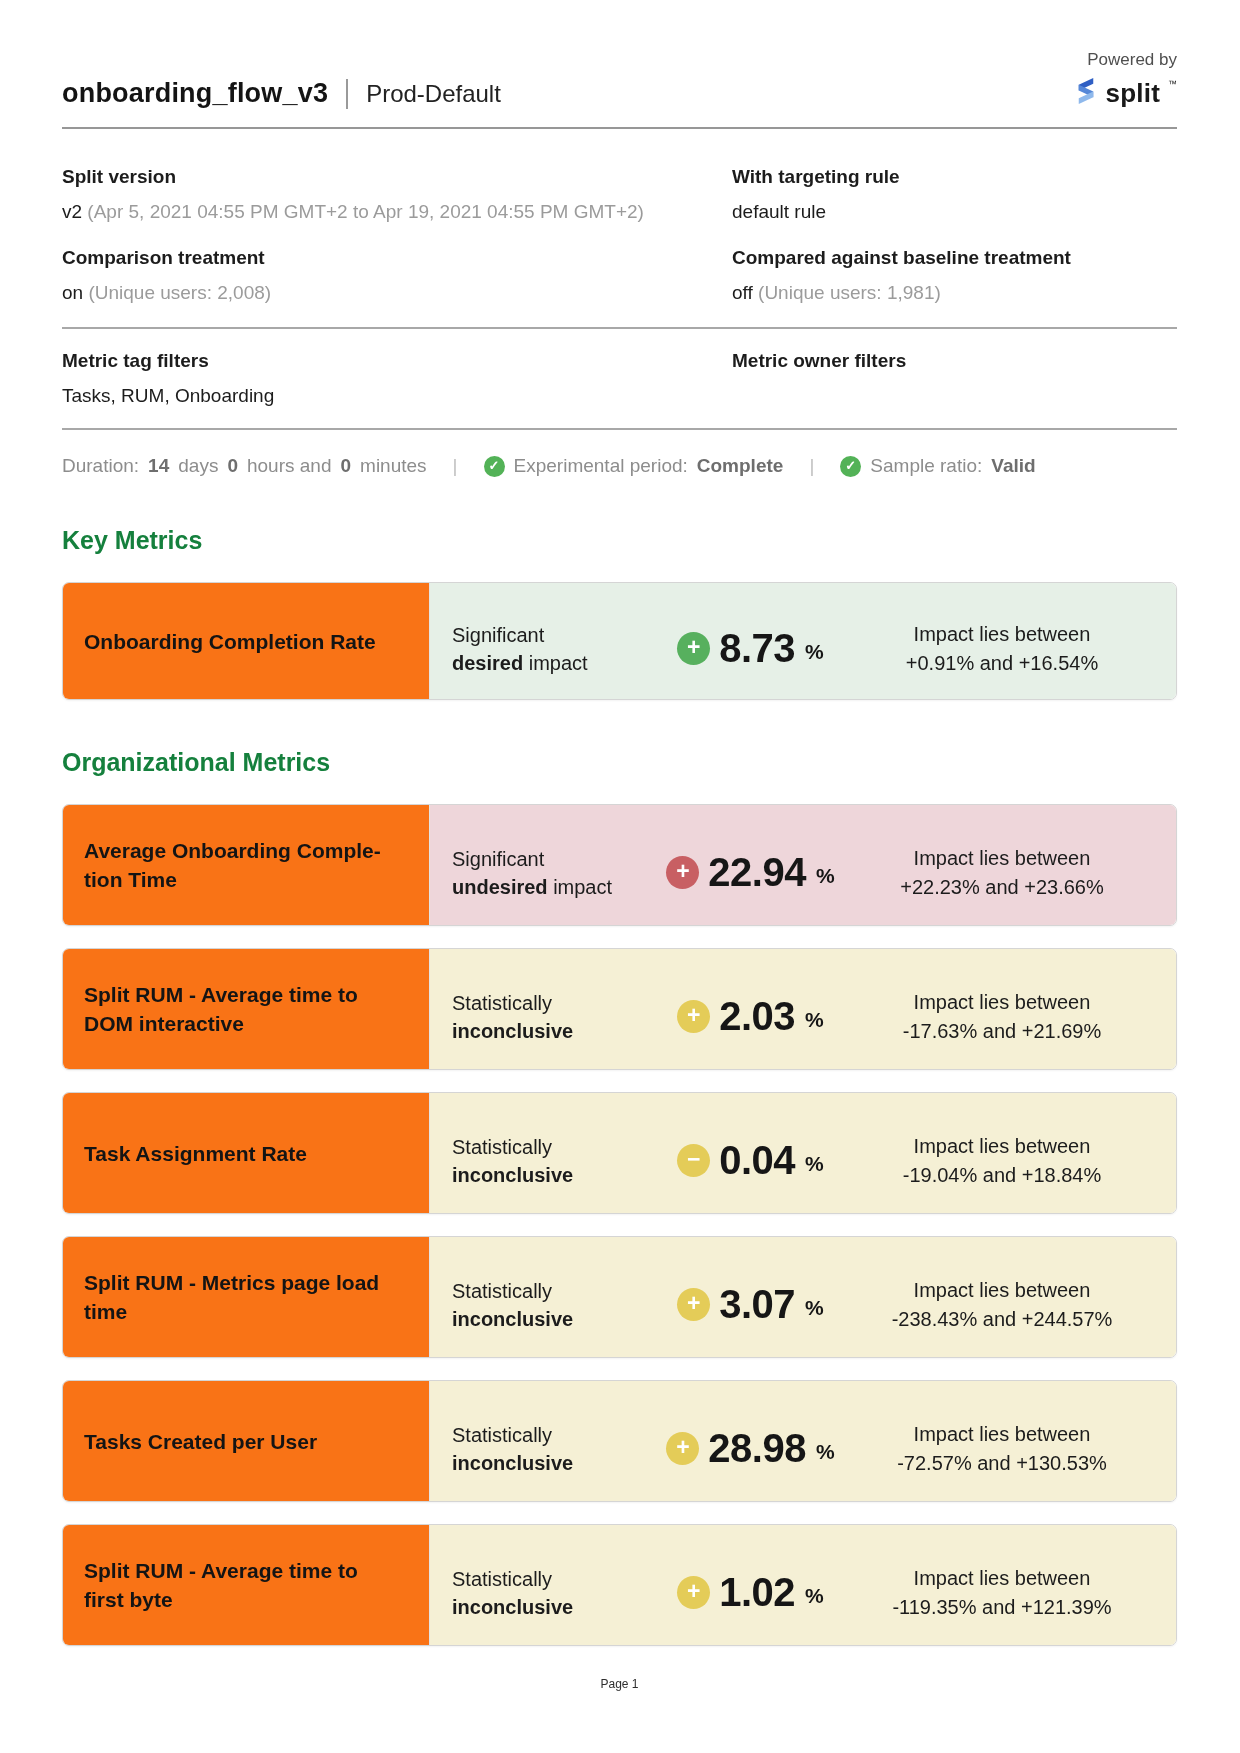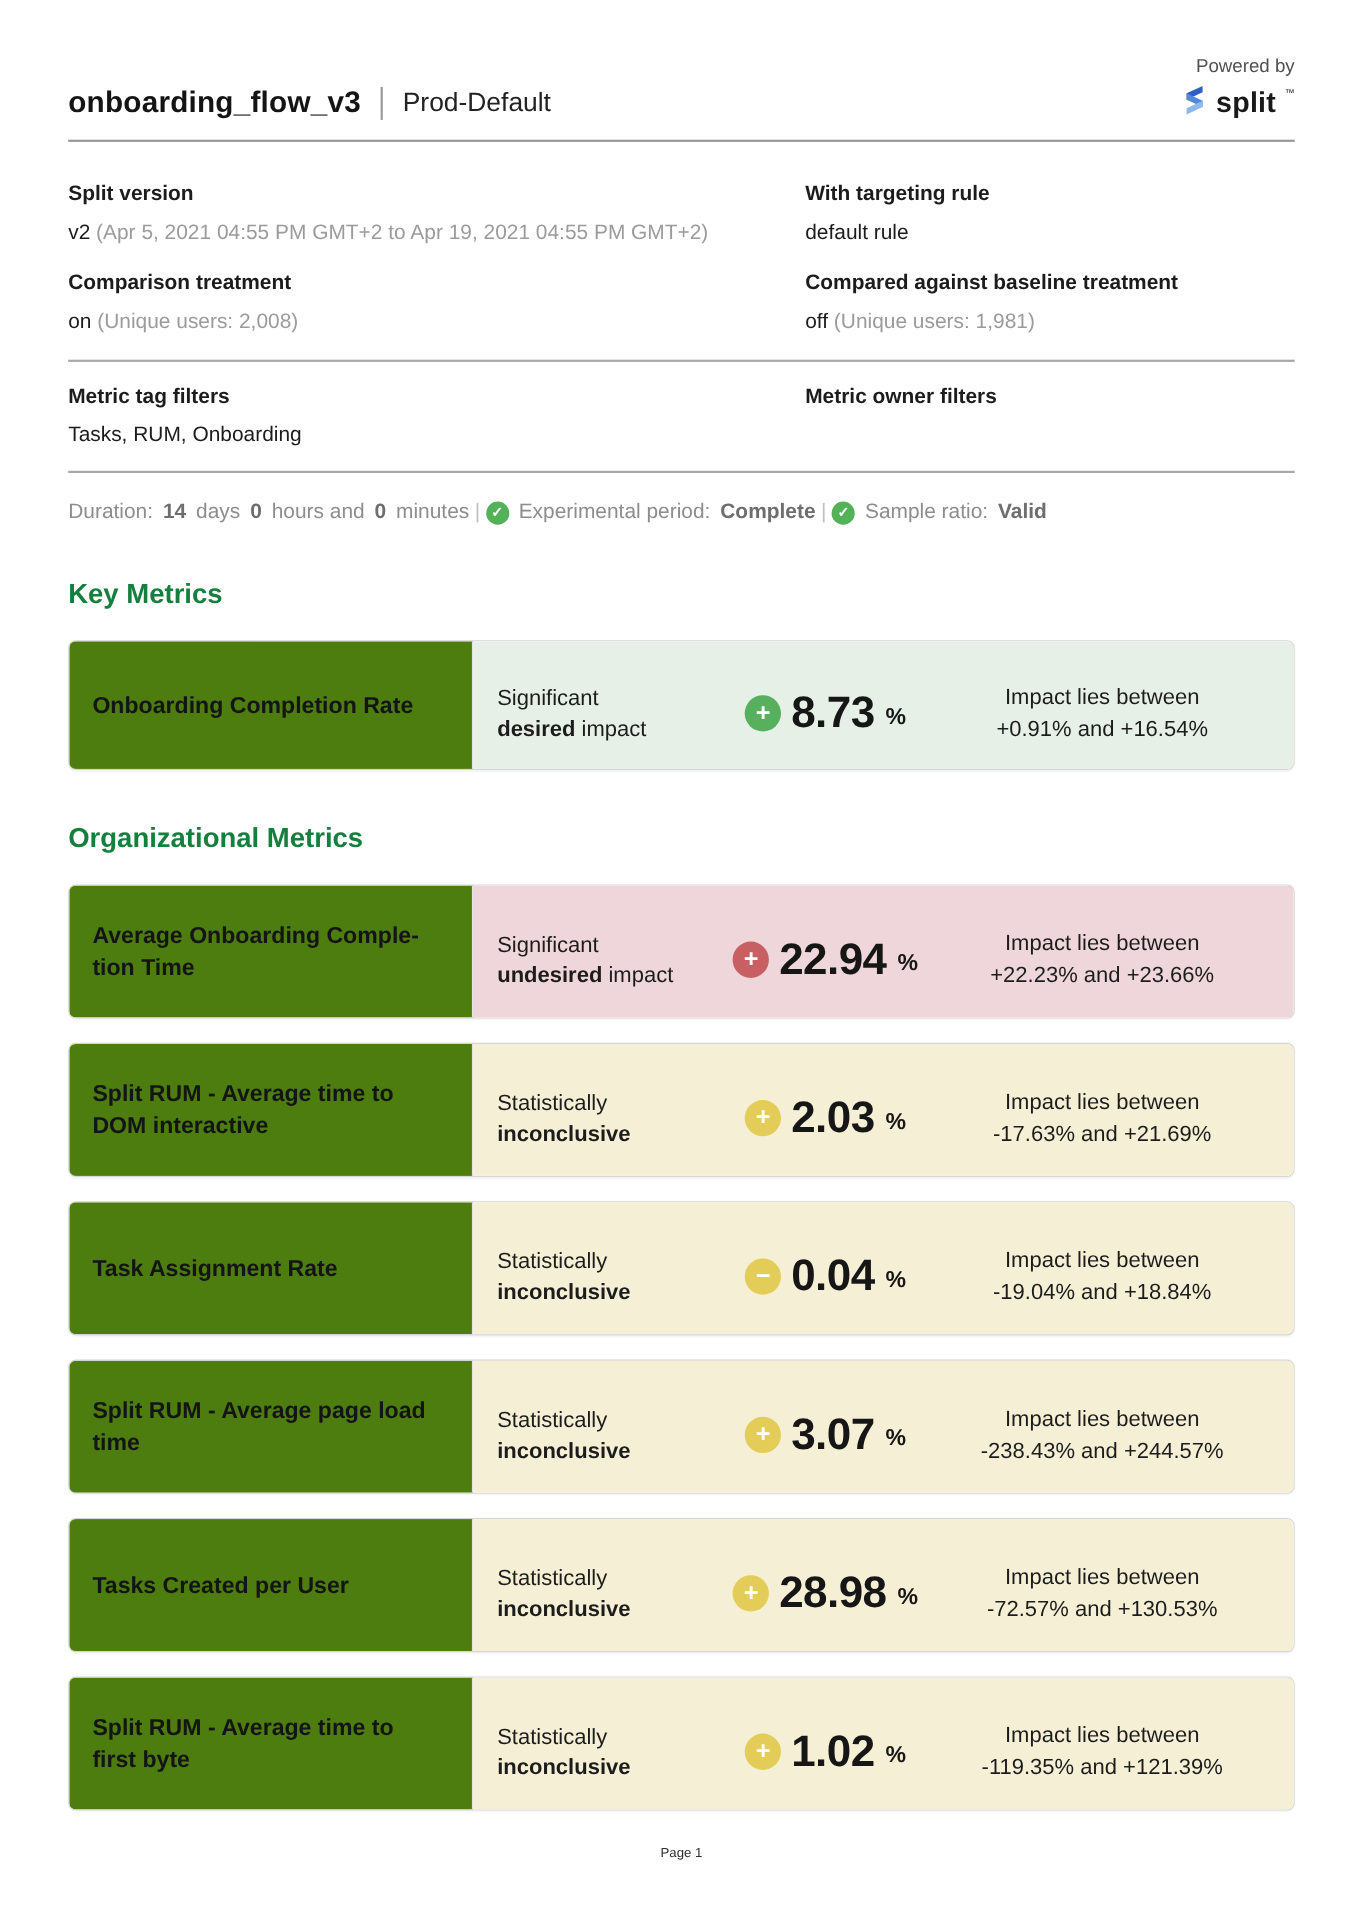--- a/index.html
+++ b/index.html
@@ -34,21 +34,21 @@
   .meta-cell.row2 { margin-top: 22px; }
   .meta-cell.row3 { margin-top: 20px; }
   .meta-label { font-size: 19px; font-weight: 700; color: #1c1c1c; line-height: 24px; }
   .meta-value { margin-top: 11px; font-size: 19px; line-height: 24px; color: #1c1c1c; }
   .muted { color: #9b9b9b; }
   .rule { border: none; border-top: 2px solid #a8a8a8; margin: 22px 0 0 0; }
   .rule.r2 { margin-top: 20px; }
 
   
   .status-bar {
-    display: flex; align-items: center; gap: 5px;
+    display: flex; align-items: center; gap: 26px;
     margin-top: 24px; font-size: 19px; color: #8d8d8d; line-height: 24px;
   }
   .sb-group { display: inline-flex; align-items: center; gap: 9px; }
   .sb-strong { font-weight: 700; color: #6e6e6e; }
   .sb-sep { color: #c0c0c0; font-size: 19px; }
   .check {
     width: 21px; height: 21px; border-radius: 50%;
     background: #53b257; color: #fff;
     display: inline-flex; align-items: center; justify-content: center;
     font-size: 13px; font-weight: 700; flex: 0 0 auto;
@@ -59,21 +59,21 @@
 
   
   .card {
     display: flex; height: 118px; margin-top: 26px;
     border: 1px solid #d5d5d5; border-radius: 7px; overflow: hidden;
     box-shadow: 0 1px 2px rgba(0,0,0,.05);
   }
   .org-list { display: flex; flex-direction: column; gap: 22px; margin-top: 26px; }
   .org-list .card { height: 122px; margin-top: 0; }
   .card-name {
-    flex: 0 0 367px; background: #4d7c0f; border-right: 1px solid #e3e3e3;
+    flex: 0 0 367px; background: #f97316; border-right: 1px solid #e3e3e3;
     display: flex; flex-direction: column; justify-content: center;
     padding: 0 24px 0 21px;
     font-size: 21px; font-weight: 700; line-height: 29px; color: #141414;
   }
   .card-body { flex: 1; display: flex; align-items: center; padding: 15px 24px 0 22px; }
   .tone-positive .card-body { background: #e6f0e7; }
   .tone-negative .card-body { background: #eed6da; }
   .tone-inconclusive .card-body { background: #f5f0d5; }
   .status { width: 205px; font-size: 20px; line-height: 28px; color: #1c1c1c; }
   .value { flex: 1; display: flex; align-items: center; justify-content: center; gap: 9px; }
@@ -279,21 +279,21 @@
         </div>
         <div class="impact">
           <div>Impact lies between</div>
           <div>-19.04% and +18.84%</div>
         </div>
       </div>
     </div>
 
     <div class="card tone-inconclusive">
       <div class="card-name">
-        <div>Split RUM - Average page load</div>
+        <div>Split RUM - Metrics page load</div>
         <div>time</div>
       </div>
       <div class="card-body">
         <div class="status">
           <div>Statistically</div>
           <div><b>inconclusive</b> <span></span></div>
         </div>
         <div class="value">
           <span class="badge">+</span>
           <span class="num">3.07</span>

